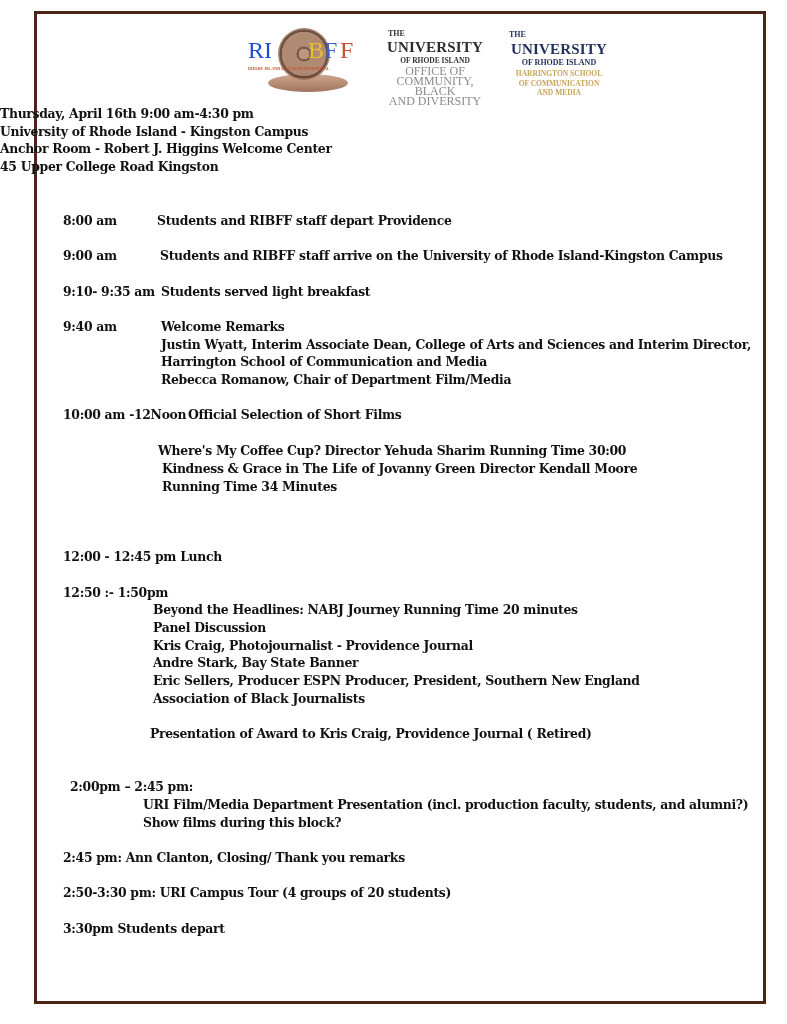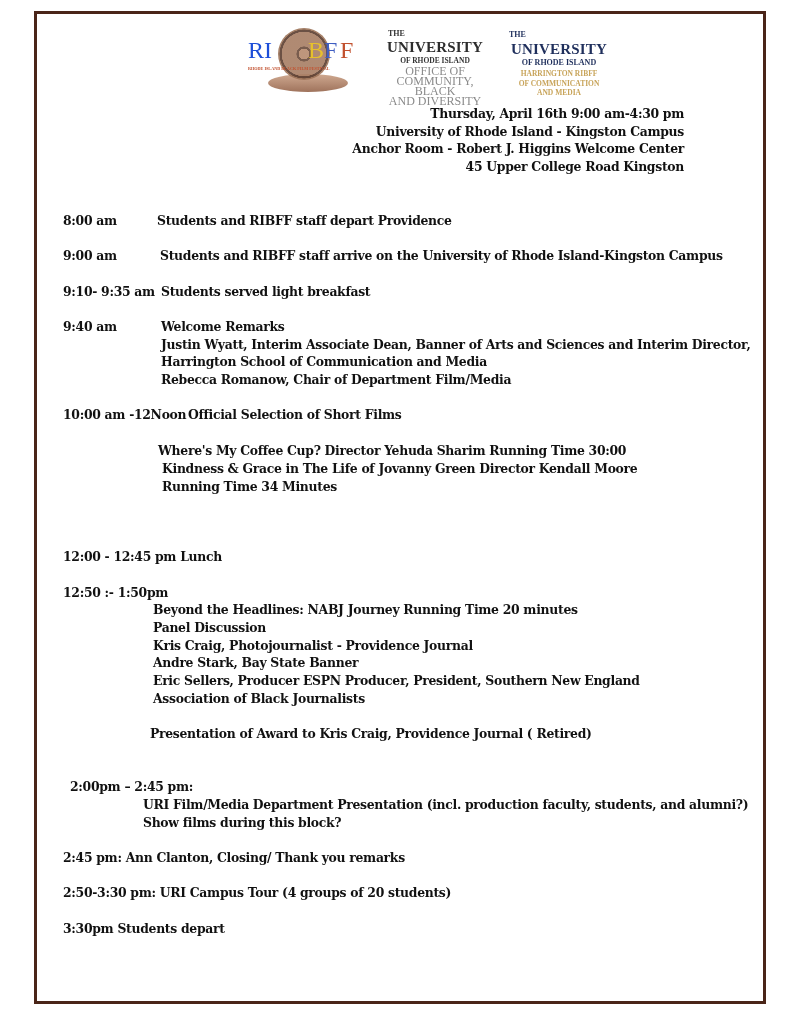--- a/index.html
+++ b/index.html
@@ -2,21 +2,21 @@
 <html><head>
 <meta charset="utf-8">
 <style>
   html, body { margin: 0; padding: 0; background: #ffffff; }
   body { width: 787px; height: 1024px; position: relative; overflow: hidden;
          font-family: "DejaVu Serif", "Liberation Serif", serif; color: #111; }
   .frame { position: absolute; left: 34px; top: 11px; width: 726px; height: 987px;
            border: 3px solid #4a2518; box-sizing: content-box; }
   .abs { position: absolute; white-space: nowrap; }
   .t { font-weight: bold; font-size: 12.4px; letter-spacing: -0.3px; line-height: 17px; }
-  .ct { left: 0; width: 684px; text-align: right; font-weight: bold; font-size: 12.4px; letter-spacing: -0.3px; line-height: 17.5px; }
+  .ct { left: 0; width: 684px; text-align: left; font-weight: bold; font-size: 12.4px; letter-spacing: -0.3px; line-height: 17.5px; }
 
   
   .ribff { position: absolute; left: 248px; top: 28px; width: 112px; height: 70px; }
   .ribff .reel { position: absolute; left: 30px; top: 0; width: 52px; height: 52px; border-radius: 50%;
      background: radial-gradient(circle, #b78a6d 0 14%, #6a4a3a 15% 20%, #a77d63 21% 60%, #5b3d2f 61% 66%, #9b7257 67% 100%); opacity: .9; }
   .ribff .film { position: absolute; left: 20px; top: 46px; width: 80px; height: 18px; border-radius: 50%;
      background: linear-gradient(180deg, #c79a7d, #8e5a3f); opacity: .85; }
   .ribff .letters { position: absolute; left: 0; top: 10px; width: 112px; font-family: "Liberation Serif", serif; font-size: 24px; line-height: 24px; }
   .ribff .l-ri { position: absolute; left: 0; color: #1d4ed8; }
   .ribff .l-b { position: absolute; left: 60px; color: #e7c12c; }
@@ -60,21 +60,21 @@
   <div class="ori">OF RHODE ISLAND</div>
   <div class="sub">OFFICE OF</div>
   <div class="sub">COMMUNITY, BLACK</div>
   <div class="sub">AND DIVERSITY</div>
 </div>
 
 <div class="uri2">
   <div class="the">THE</div>
   <div class="univ">UNIVERSITY</div>
   <div class="ori">OF RHODE ISLAND</div>
-  <div class="sub">HARRINGTON RIBFF</div>
+  <div class="sub">HARRINGTON SCHOOL</div>
   <div class="sub">OF COMMUNICATION</div>
   <div class="sub">AND MEDIA</div>
 </div>
 
 <div class="abs ct" style="top:105px;">Thursday, April 16th  9:00 am-4:30 pm</div>
 <div class="abs ct" style="top:123px;">University of Rhode Island - Kingston Campus</div>
 <div class="abs ct" style="top:140px;">Anchor Room - Robert J. Higgins Welcome Center</div>
 <div class="abs ct" style="top:158px;">45 Upper College Road Kingston</div>
 
 <div>
@@ -83,21 +83,21 @@
   <div class="abs t" style="left:157px;top:212px;">Students and RIBFF staff depart Providence</div>
 
   <div class="abs t" style="left:63px;top:247px;">9:00 am</div>
   <div class="abs t" style="left:160px;top:247px;">Students and RIBFF staff arrive on the University of Rhode Island-Kingston Campus</div>
 
   <div class="abs t" style="left:63px;top:283px;">9:10- 9:35 am</div>
   <div class="abs t" style="left:161px;top:283px;">Students served light breakfast</div>
 
   <div class="abs t" style="left:63px;top:318px;">9:40 am</div>
   <div class="abs t" style="left:161px;top:318px;">Welcome Remarks</div>
-  <div class="abs t" style="left:161px;top:336px;">Justin Wyatt, Interim Associate Dean, Banner of Arts and Sciences and Interim Director,</div>
+  <div class="abs t" style="left:161px;top:336px;">Justin Wyatt, Interim Associate Dean, College of Arts and Sciences and Interim Director,</div>
   <div class="abs t" style="left:161px;top:353px;">Harrington School of Communication and Media</div>
   <div class="abs t" style="left:161px;top:371px;">Rebecca Romanow, Chair of Department Film/Media</div>
 
   <div class="abs t" style="left:63px;top:406px;">10:00 am  -12Noon</div>
   <div class="abs t" style="left:188px;top:406px;">Official Selection of Short Films</div>
   <div class="abs t" style="left:158px;top:442px;">Where's My Coffee Cup? Director Yehuda Sharim  Running Time 30:00</div>
   <div class="abs t" style="left:162px;top:460px;">Kindness &amp; Grace in The Life of Jovanny Green   Director Kendall Moore</div>
   <div class="abs t" style="left:162px;top:478px;">Running Time   34  Minutes</div>
 
   <div class="abs t" style="left:63px;top:548px;">12:00 - 12:45 pm Lunch</div>

